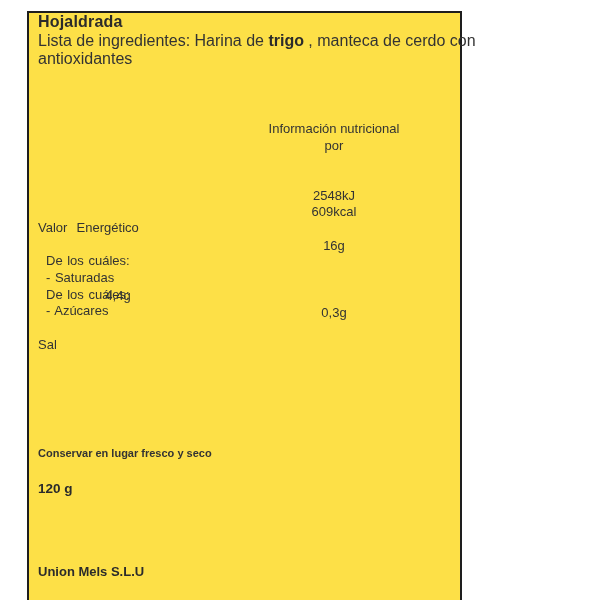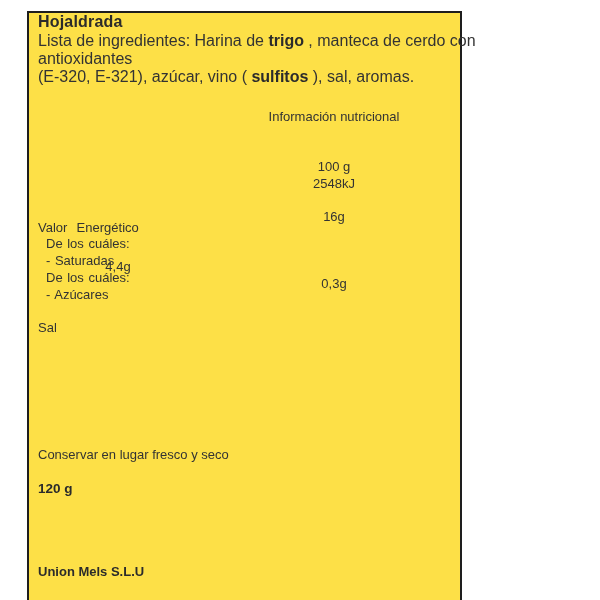--- a/index.html
+++ b/index.html
@@ -61,26 +61,28 @@
     word-spacing: 1px;
     margin-top: 44px;
   }
   .nlabel.indent {
     padding-left: 8px;
     box-sizing: border-box;
   }
   .nvalue {
     width: 160px;
     text-align: center;
+    margin-top: 12px;
   }
   .storage {
     position: absolute;
     left: 9px;
     top: 434px;
-    font-size: 13px;
+    font-size: 11px;
+    font-weight: bold;
   }
   .netweight {
     position: absolute;
     left: 9px;
     top: 468px;
     font-size: 13.5px;
     font-weight: bold;
     color: #2b2b2b;
     text-align: center;
   }
@@ -98,28 +100,28 @@
   }
   b { font-weight: bold; color: #2b2b2b; }
 </style>
 </head>
 <body>
 
 <div class="box">
   <div class="title">Hojaldrada</div>
   <div class="ingredients">
       <div><span>Lista de ingredientes: Harina de </span><b>trigo</b><span> , manteca de cerdo con antioxidantes</span></div>
-      <div><span>(E-320, E-321), azúcar, vino ( </span><b>sulfitos</b><span> ), sal, aromas.</span></div>
     </div>
   <div class="nutrition">
       <div class="nrow"><span class="nlabel"></span><span class="nvalue">Información nutricional</span></div>
+      <div class="nrow"><span class="nlabel"></span><span class="nvalue">por</span></div>
       <div class="nrow"><span class="nlabel"></span><span class="nvalue"></span></div>
       <div class="nrow"><span class="nlabel"></span><span class="nvalue"></span></div>
-      <div class="nrow"><span class="nlabel"></span><span class="nvalue">100 g</span></div>
       <div class="nrow"><span class="nlabel">Valor  Energético</span><span class="nvalue">2548kJ</span></div>
+      <div class="nrow"><span class="nlabel"></span><span class="nvalue">609kcal</span></div>
       <div class="nrow"><span class="nlabel indent">De los cuáles:</span><span class="nvalue"></span></div>
       <div class="nrow"><span class="nlabel indent">- Saturadas</span><span class="nvalue">16g</span></div>
       <div class="nrow"><span class="nlabel indent">De los cuáles:</span><span class="nvalue"></span></div>
       <div class="nrow"><span class="nlabel indent">- Azúcares</span></div>
       <div class="nrow"><span class="nvalue">4,4g</span></div>
       <div class="nrow"><span class="nlabel">Sal</span><span class="nvalue">0,3g</span></div>
     </div>
   <div class="storage">Conservar en lugar fresco y seco</div>
   <div class="netweight">120 g</div>
   <div class="company">

